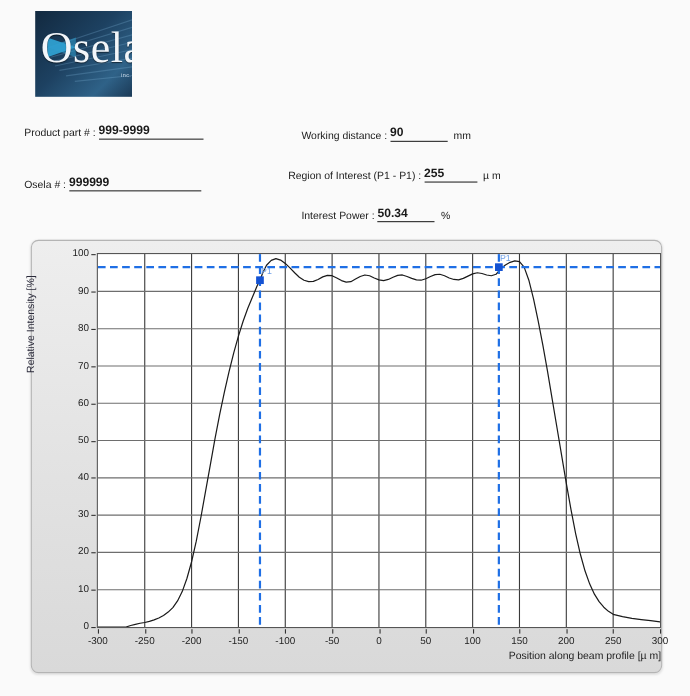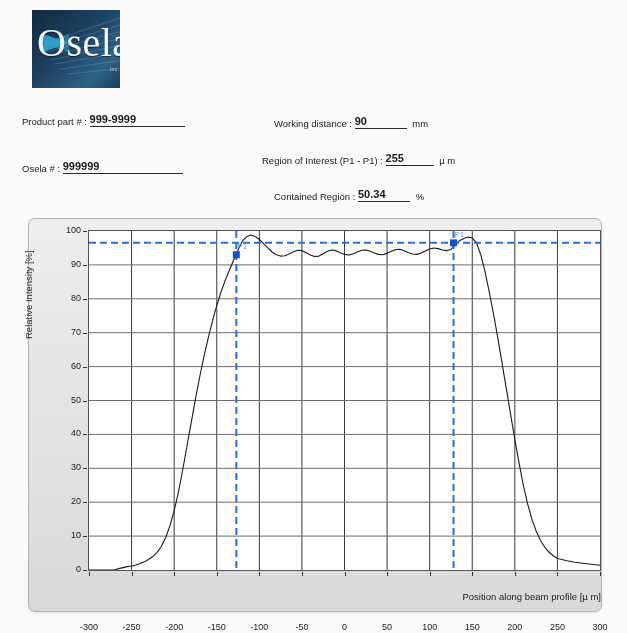--- a/index.html
+++ b/index.html
@@ -75,21 +75,21 @@
     background:#ffffff;border:1px solid #555;box-sizing:border-box;
   }
   #plot svg{display:block;}
   .ylab{
     position:absolute;font-size:9px;color:#222;text-align:right;
     width:26px;white-space:nowrap;
   }
   .ytick{position:absolute;width:4px;height:1px;background:#333;}
   .xlab{
     position:absolute;font-size:9px;color:#222;text-align:center;
-    width:36px;white-space:nowrap;margin-top:45px;
+    width:36px;white-space:nowrap;
   }
   .xtick{position:absolute;width:1px;height:4px;background:#333;}
   #ytitle{
     position:absolute;left:-6px;top:120px;
     font-size:9.5px;color:#2a2a3a;
     transform:rotate(-90deg);transform-origin:left top;
     white-space:nowrap;
   }
   #xtitle{
     position:absolute;left:0;top:372px;width:572px;text-align:right;
@@ -141,21 +141,21 @@
     <span class="lbl">Working distance :</span>
     <span class="val">90</span>
     <span class="unit">mm</span>
   </div>
   <div class="fld" id="f-roi">
     <span class="lbl">Region of Interest (P1 - P1) :</span>
     <span class="val">255</span>
     <span class="unit">µ m</span>
   </div>
   <div class="fld" id="f-cp">
-    <span class="lbl">Contained Region :</span>
+    <span class="lbl">Interest Power :</span>
     <span class="val">50.34</span>
     <span class="unit">%</span>
   </div>
 </div>
 
 <div id="chart-panel">
   <div id="plot">
     <svg id="plot-svg" width="511" height="339" viewBox="0 0 511 339">
         <line x1="42.58333333333333" y1="0" x2="42.58333333333333" y2="339" stroke="#3a3a3a" stroke-width="1"></line>
         <line x1="85.16666666666666" y1="0" x2="85.16666666666666" y2="339" stroke="#3a3a3a" stroke-width="1"></line>

